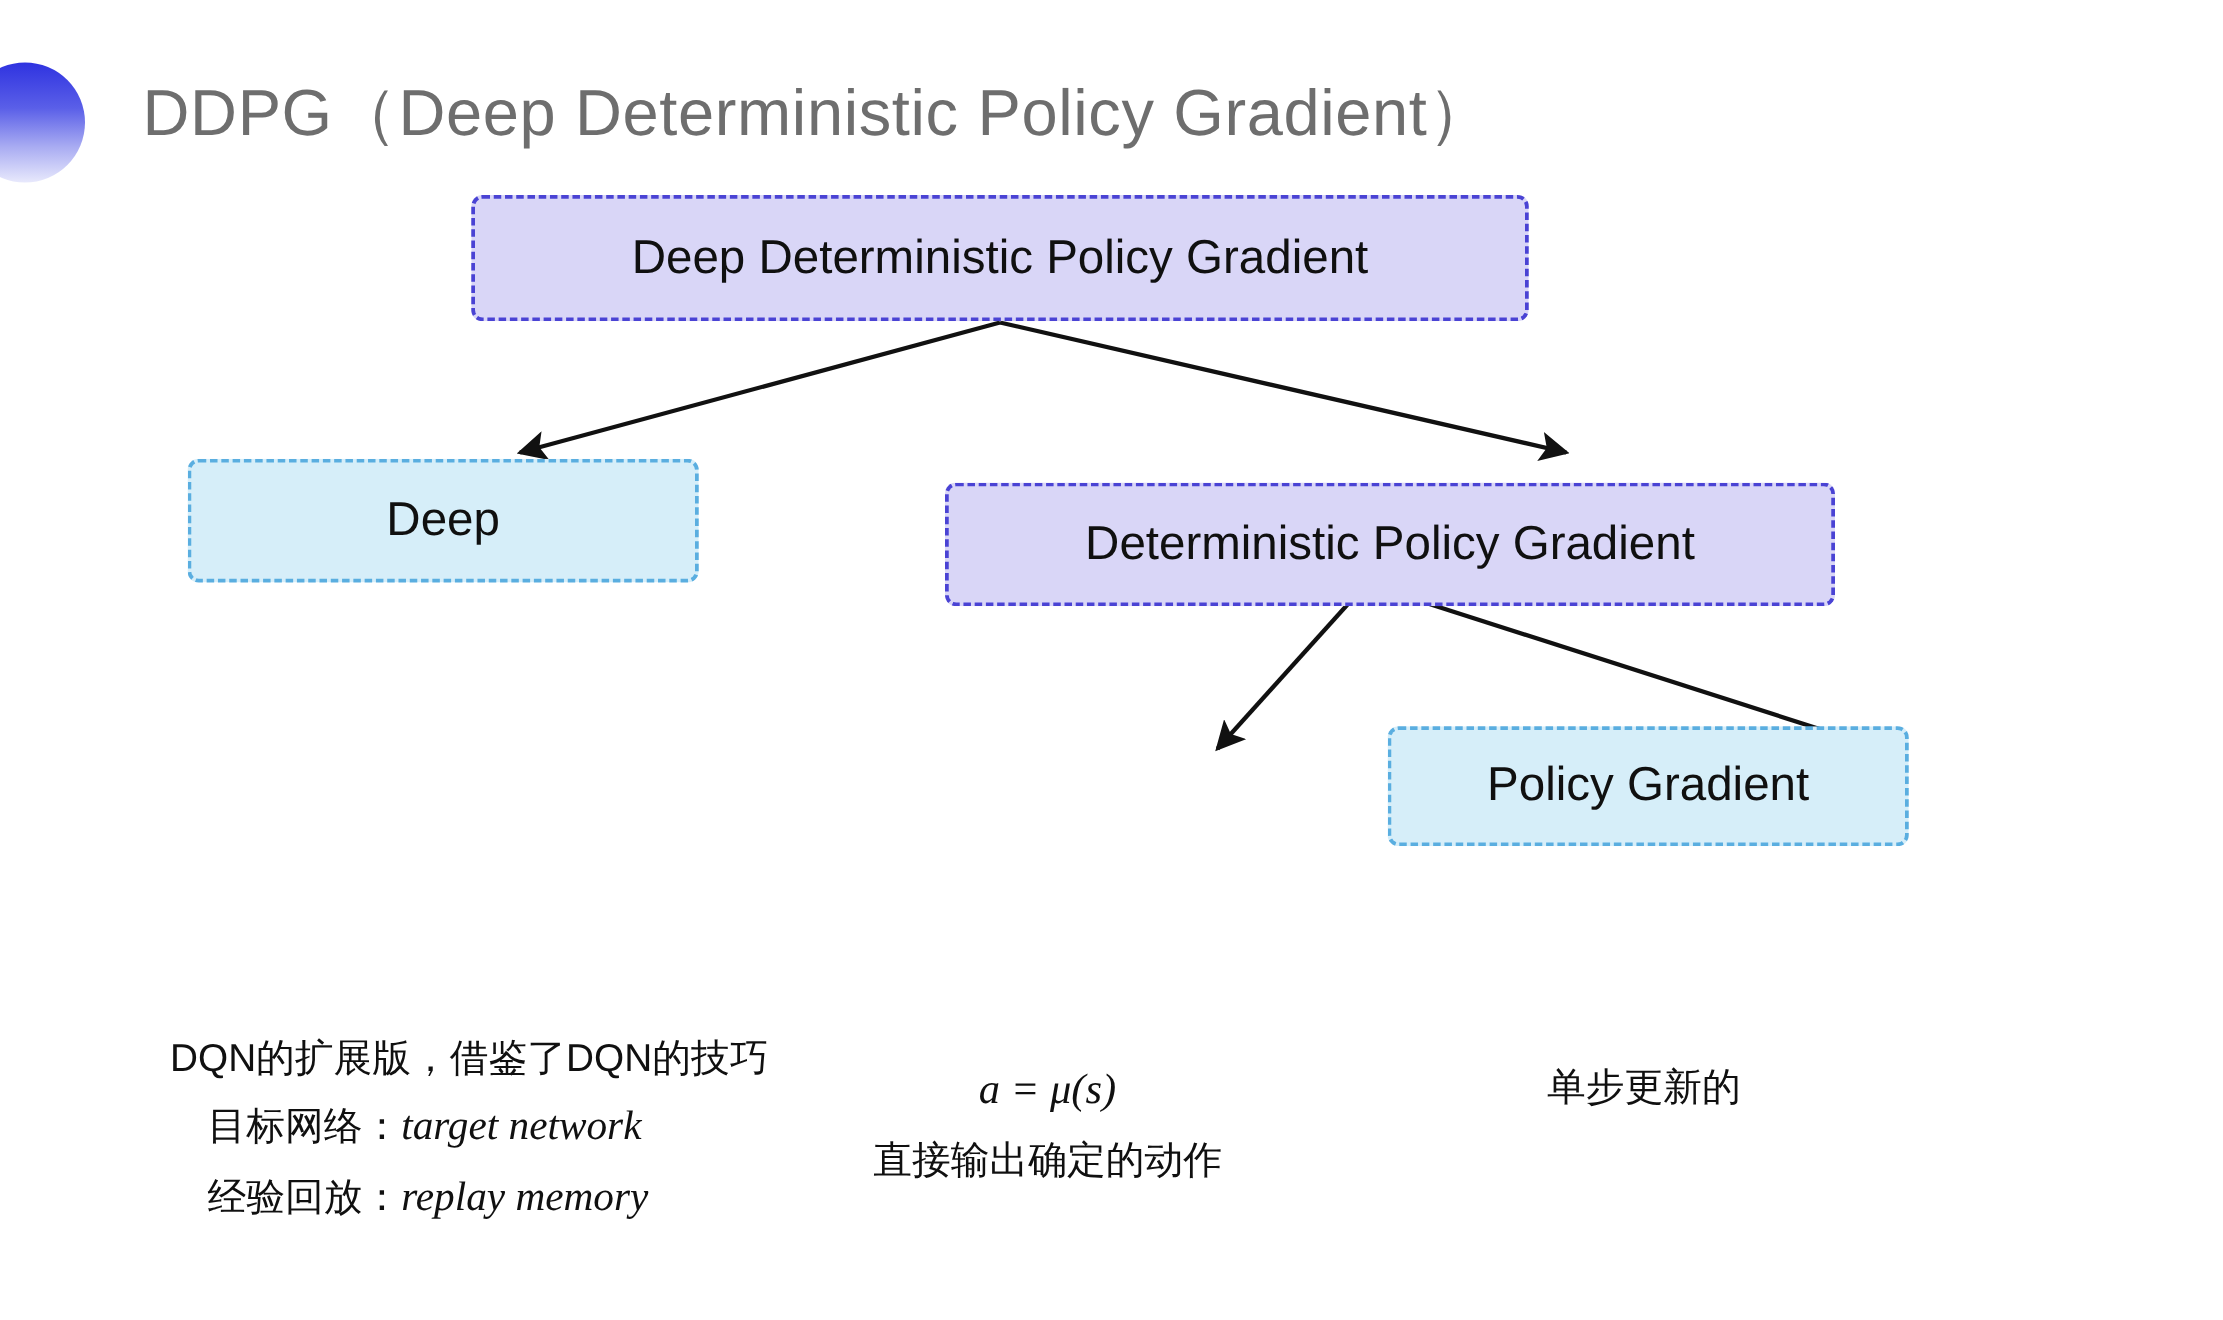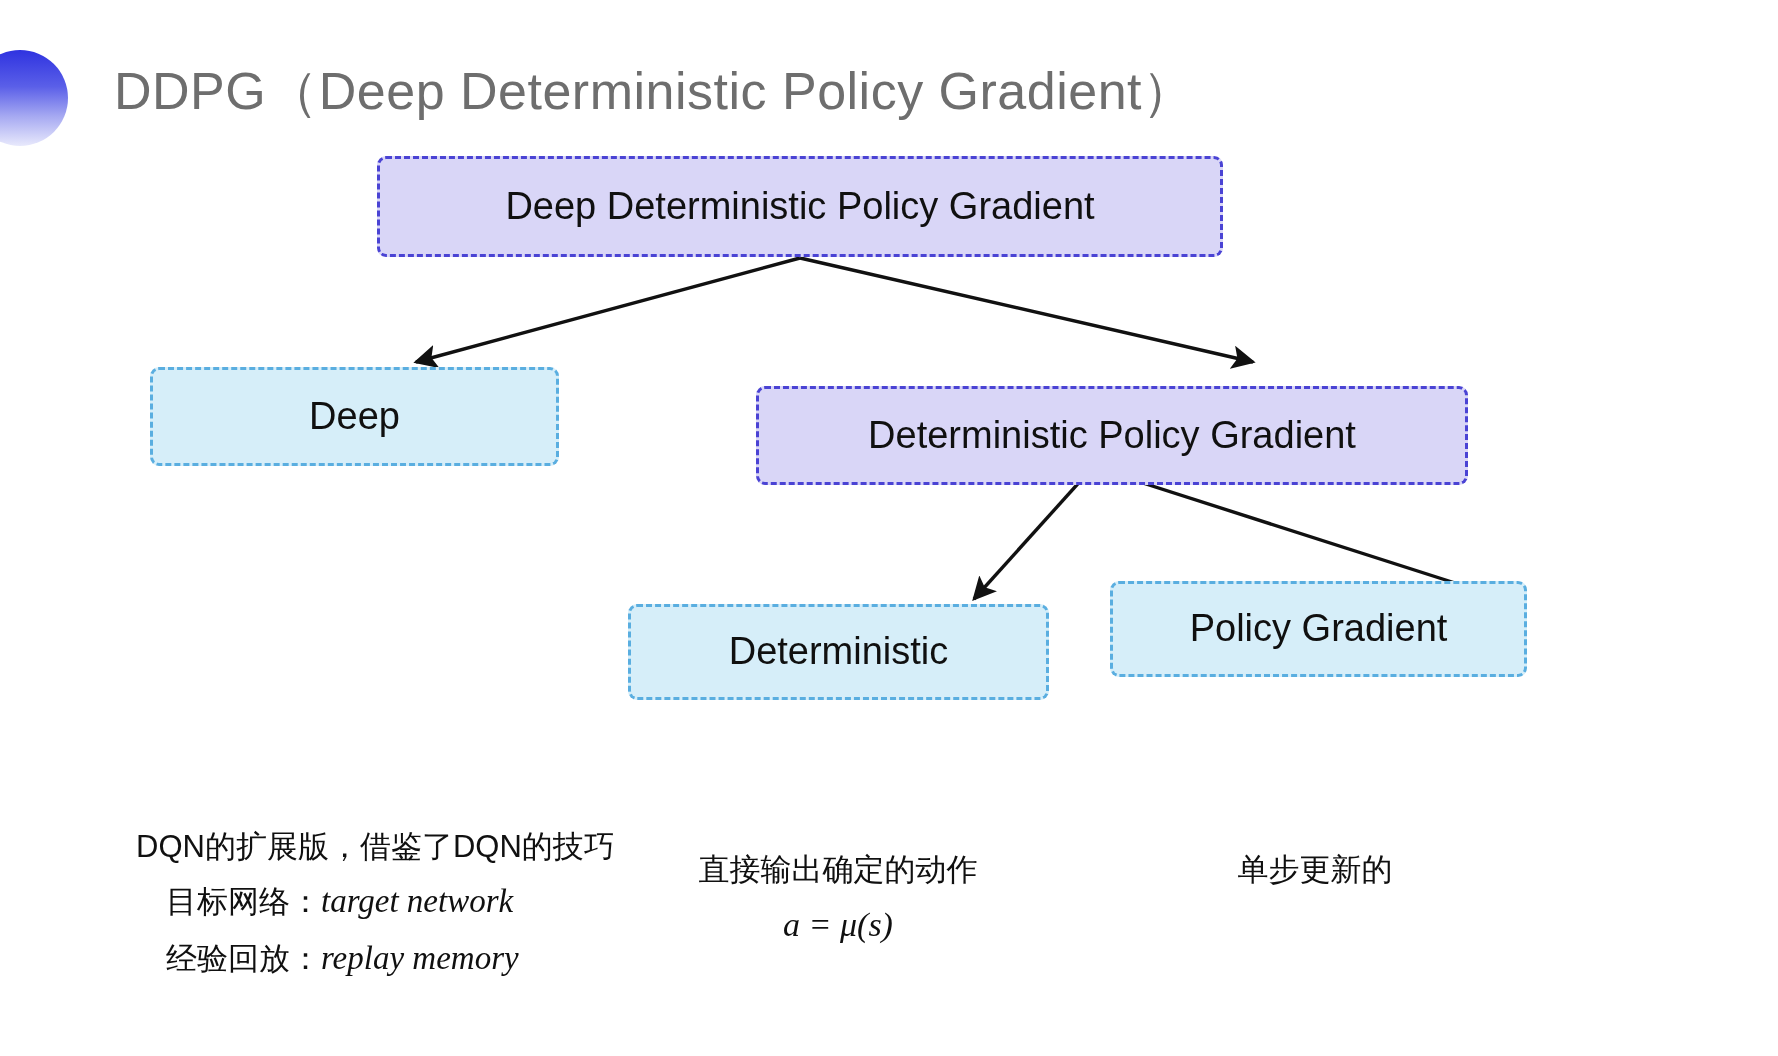--- a/index.html
+++ b/index.html
@@ -149,32 +149,31 @@
 
     <line x1="1093" y1="467" x2="1505" y2="599" stroke="#111111" stroke-width="3.4" marker-end="url(#arrowhead)"></line>
   </svg>
 
   <div class="node purple" id="node-root">Deep Deterministic Policy Gradient</div>
 
   <div class="node blue" id="node-deep">Deep</div>
 
   <div class="node purple" id="node-dpg">Deterministic Policy Gradient</div>
 
-  <div class="node blue" id="node-det">Deterministic</div>
 
   <div class="node blue" id="node-pg">Policy Gradient</div>
 
   <div class="annotation" id="ann-deep">
     <span class="line">DQN的扩展版，借鉴了DQN的技巧</span>
     <span class="line indent"><span>目标网络：</span><span class="ital">target network</span></span>
     <span class="line indent"><span>经验回放：</span><span class="ital">replay memory</span></span>
   </div>
 
   <div class="annotation ann-center" id="ann-det">
+    <span class="line mathline">a = μ(s)</span>
     <span class="line">直接输出确定的动作</span>
-    <span class="line mathline">a = μ(s)</span>
   </div>
 
   <div class="annotation ann-center" id="ann-pg">
     <span class="line">单步更新的</span>
   </div>
 
 </div>
 
 </body></html>

